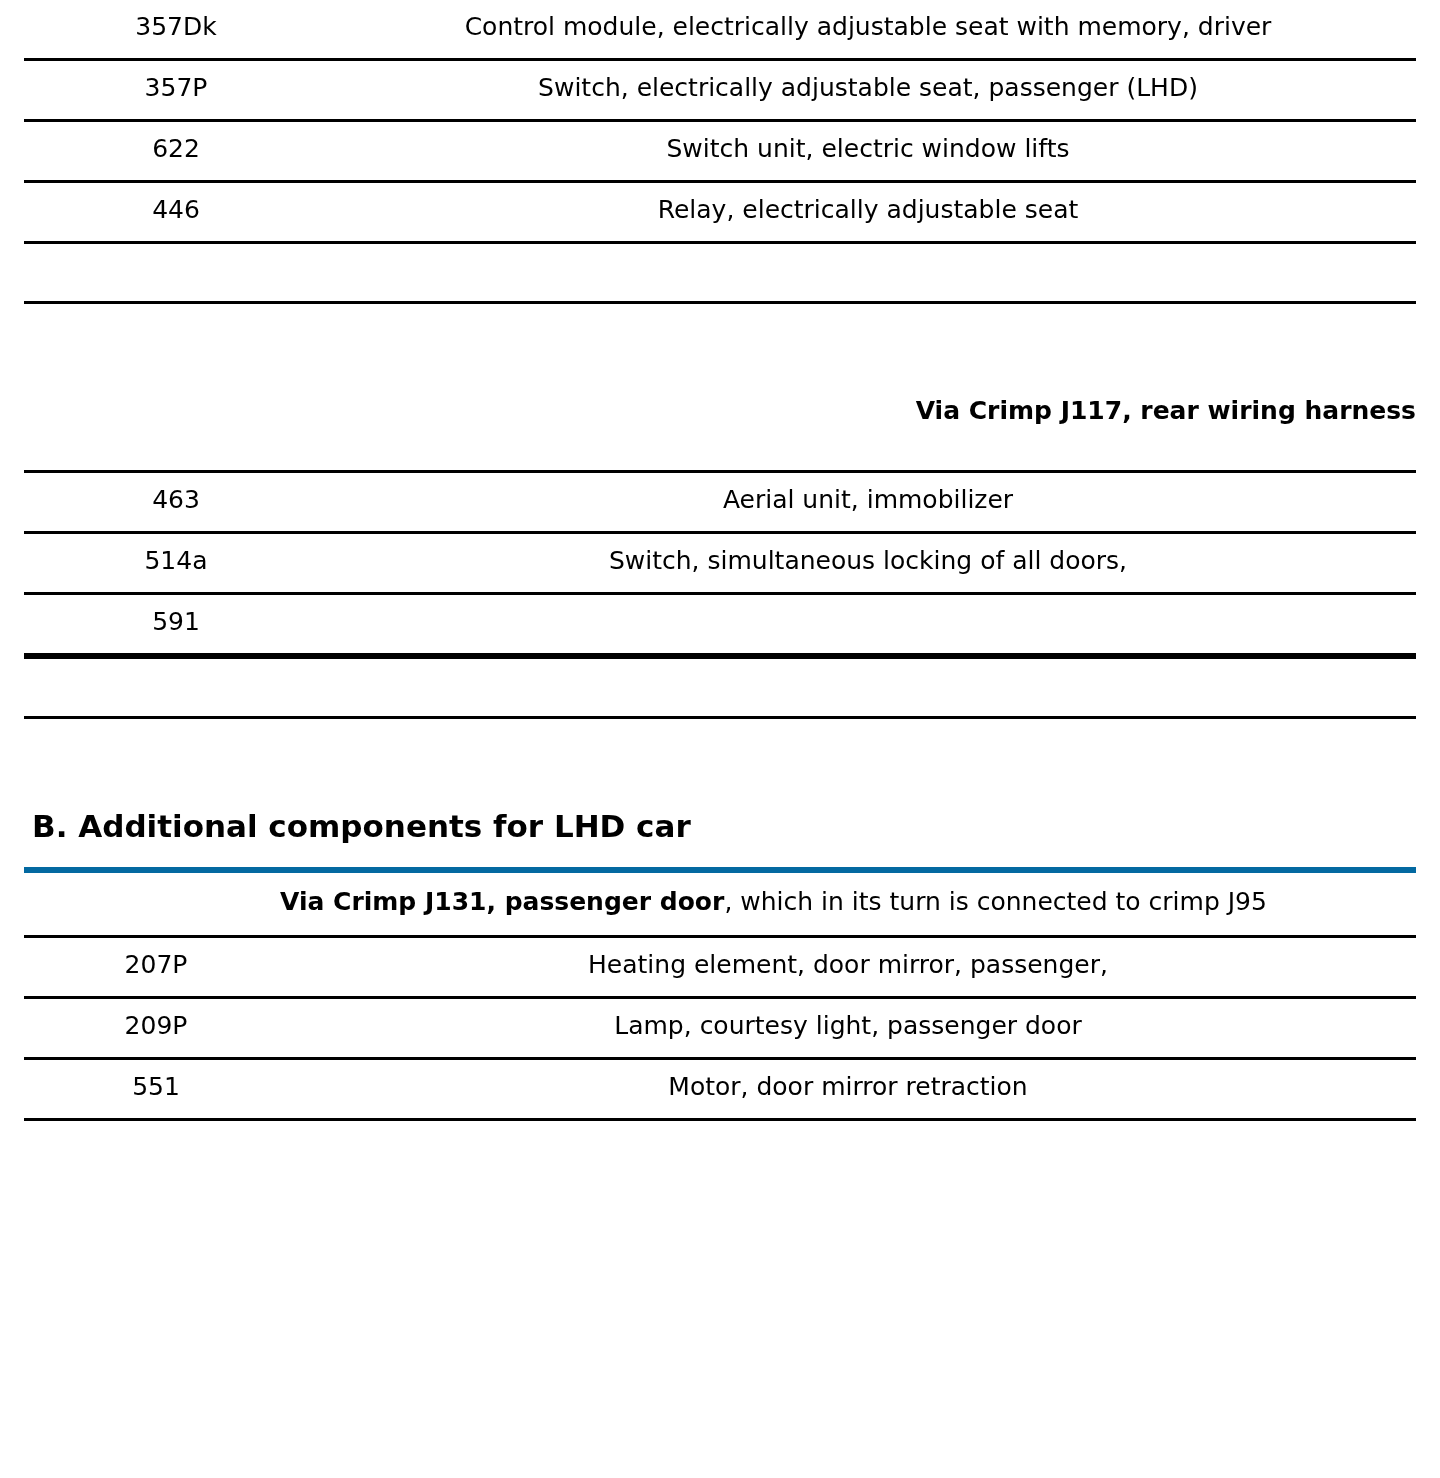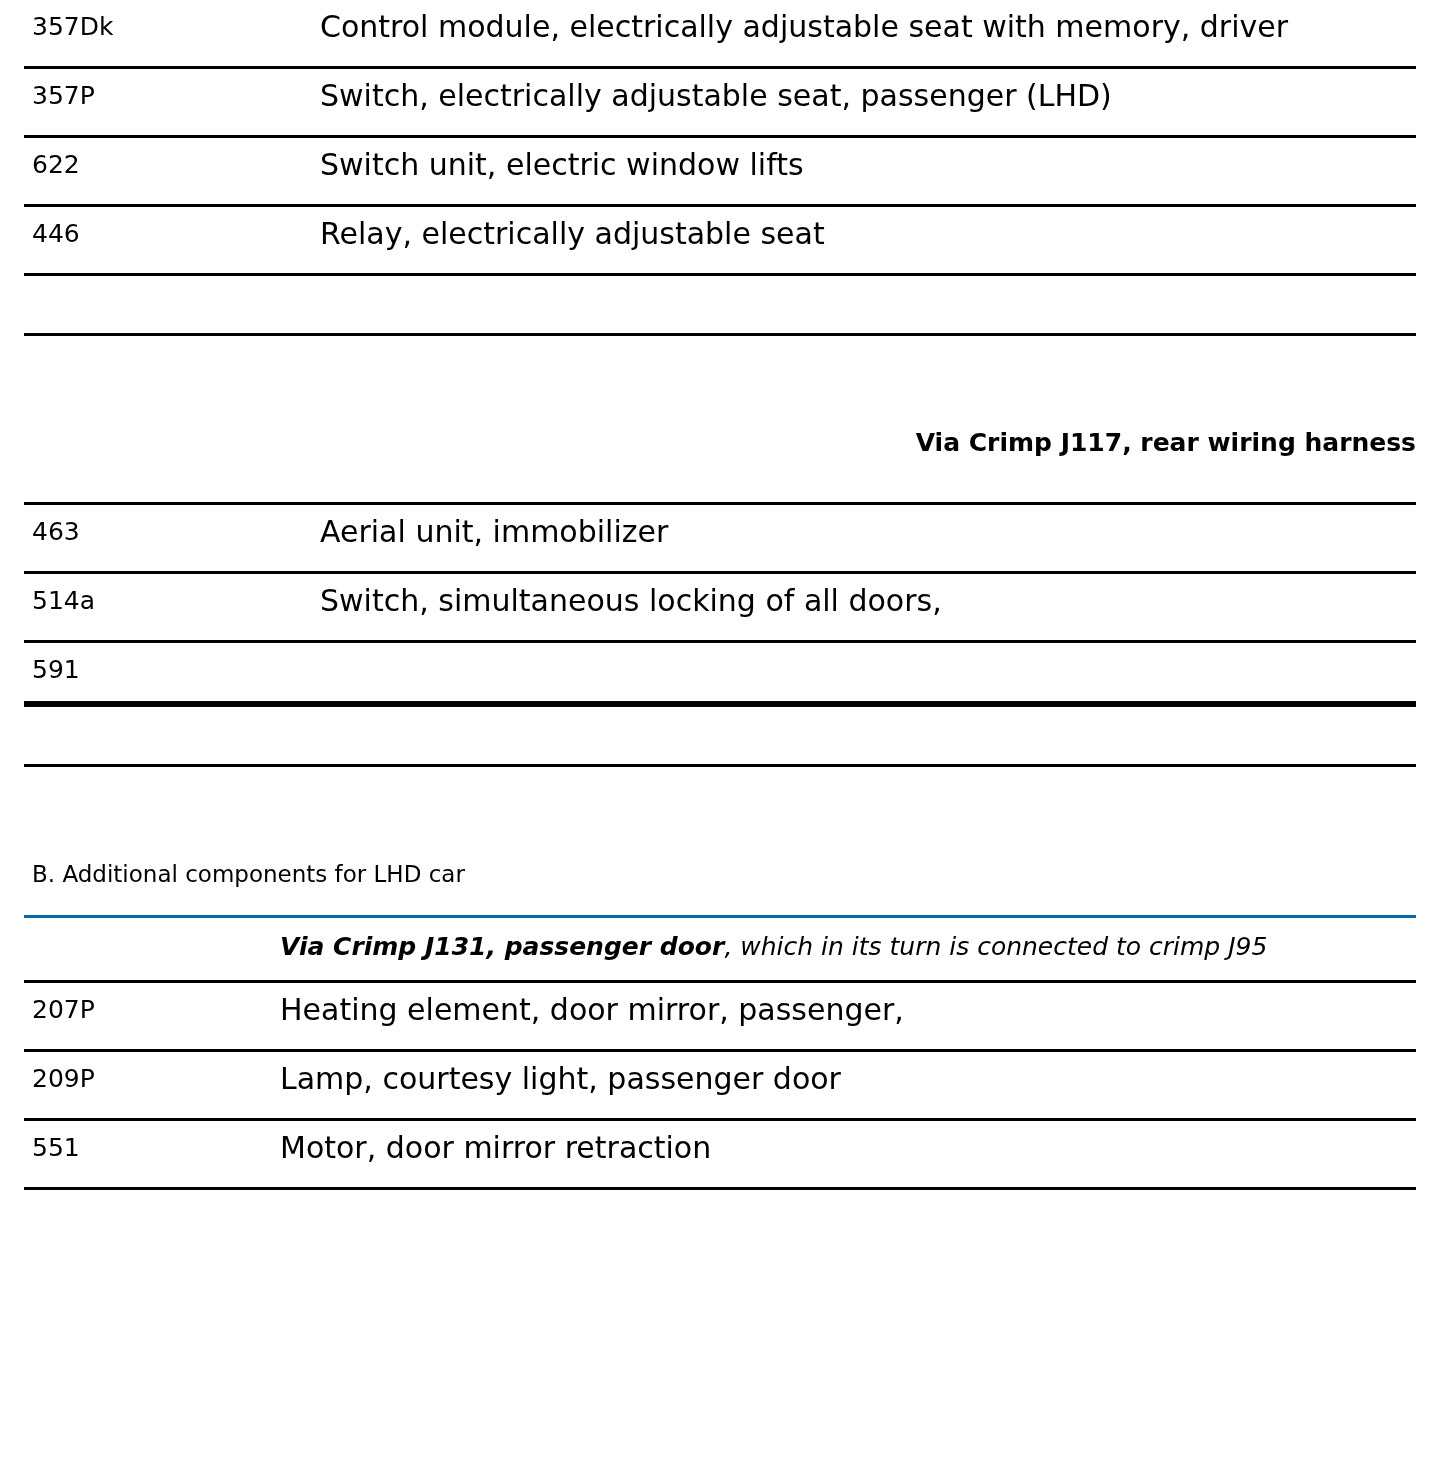--- a/index.html
+++ b/index.html
@@ -25,38 +25,39 @@
   
   .section {
     width: 1392px;
     margin: 0 auto;
   }
   .row {
     display: flex;
     align-items: flex-start;
     border-bottom: 3px solid #000;
     box-sizing: border-box;
+    text-align: center;
   }
   .row.first {
     border-top: none;
   }
   .row .code {
     width: 296px;
     flex: 0 0 296px;
     font-size: 25px;
     line-height: 30px;
     padding: 12px 0 16px 8px;
     box-sizing: border-box;
     white-space: nowrap;
   }
   .row .desc {
     flex: 1 1 auto;
-    font-size: 30px;
-    line-height: 30px;
-    padding: 12px 0 24px 0;
+    font-size: 25px;
+    line-height: 30px;
+    padding: 12px 0 16px 0;
     box-sizing: border-box;
   }
 
   
   .closing {
     height: 60px;
     border-bottom: 3px solid #000;
     box-sizing: border-box;
   }
 
@@ -68,37 +69,36 @@
     padding-left: 296px;
     box-sizing: border-box;
     text-align: right;
   }
 
   .gap-large { height: 92px; }
   .gap-mid { height: 44px; }
   .gap-small { height: 26px; }
 
   .section-title {
-    font-size: 23px;
-    line-height: 30px;
-    font-weight: normal;
+    font-size: 31px;
+    line-height: 30px;
+    font-weight: bold;
     padding-left: 8px;
   }
 
   .rule-top {
     border-top: 3px solid #000;
   }
 
   .heading-row {
     display: flex;
     align-items: center;
     border-bottom: 3px solid #000;
-    border-top: 3px solid #0369a1;
-    box-sizing: border-box;
-    font-style: italic;
+    border-top: 6px solid #0369a1;
+    box-sizing: border-box;
   }
   .heading-row .pad {
     width: 256px;
     flex: 0 0 256px;
   }
   .heading-row .htext {
     flex: 1 1 auto;
     font-size: 25px;
     line-height: 30px;
     font-weight: bold;

